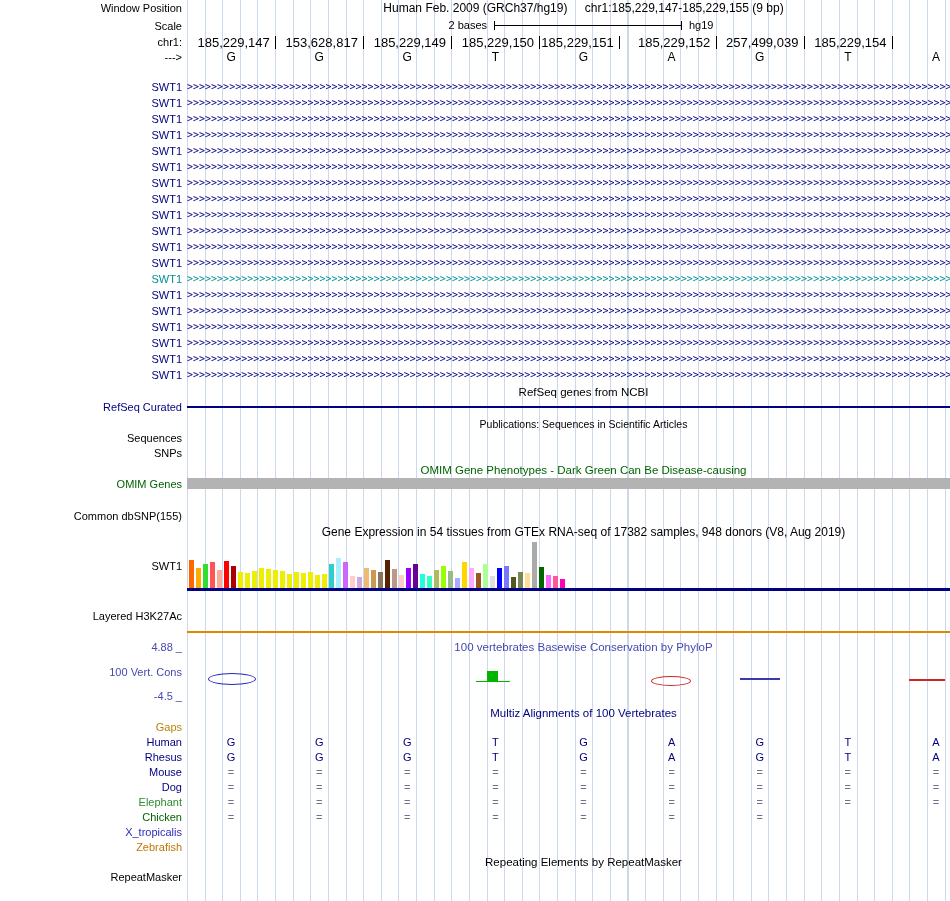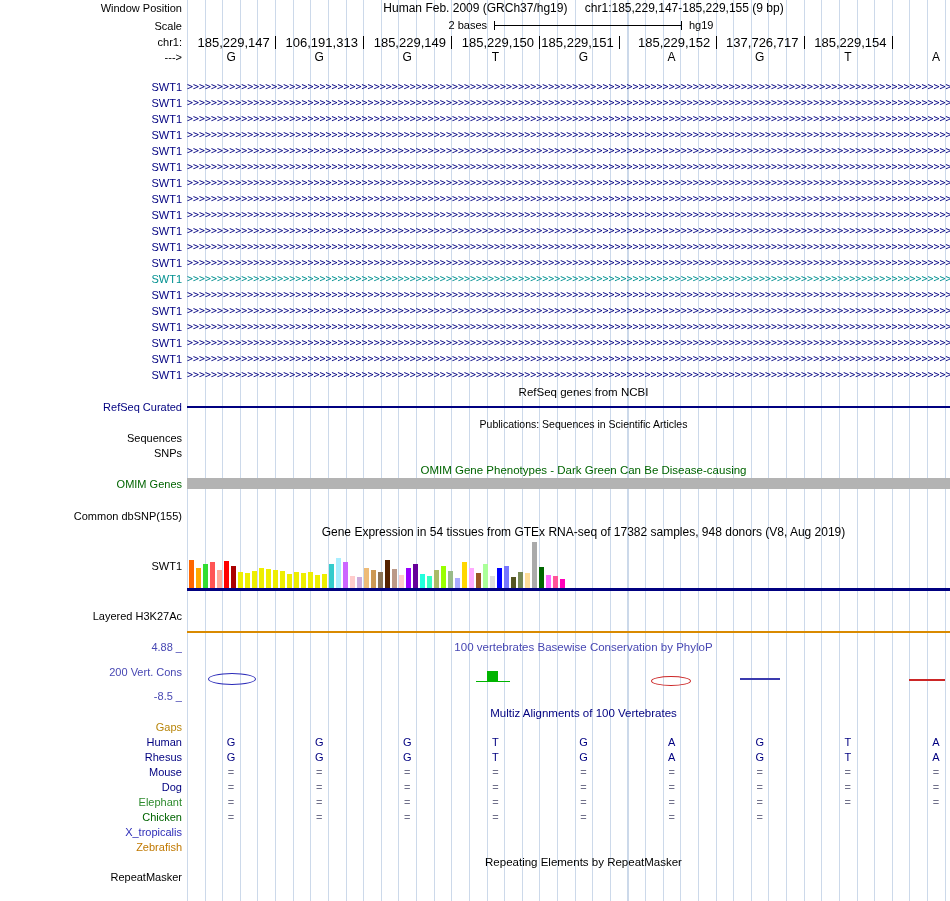--- a/index.html
+++ b/index.html
@@ -66,34 +66,34 @@
 
   <div class="ctr" style="top:526px">Gene Expression in 54 tissues from GTEx RNA-seq of 17382 samples, 948 donors (V8, Aug 2019)</div>
   <div class="lbl" style="top:560px">SWT1</div>
   <div class="hline" style="top:588px;height:3px;background:#000080"></div>
 
   <div class="lbl" style="top:610px">Layered H3K27Ac</div>
   <div class="hline" style="top:631px;height:2px;background:#d98a00"></div>
 
   <div class="lbl blue" style="top:641px">4.88 _</div>
   <div class="ctr blue" style="top:641px;font-size:11.5px">100 vertebrates Basewise Conservation by PhyloP</div>
-  <div class="lbl blue" style="top:666px">200 Vert. Cons</div>
-  <div class="lbl blue" style="top:690px">-8.5 _</div>
+  <div class="lbl blue" style="top:666px">100 Vert. Cons</div>
+  <div class="lbl blue" style="top:690px">-4.5 _</div>
 
   <div class="ctr navy" style="top:707px;font-size:11.5px">Multiz Alignments of 100 Vertebrates</div>
 
   <div class="ctr" style="top:856px;font-size:11.5px">Repeating Elements by RepeatMasker</div>
   <div class="lbl" style="top:871px">RepeatMasker</div>
 <div class="pos" style="left: 162.111px; top: 36px; width: 79px;">185,229,147</div>
-    <div class="pos" style="left: 250.222px; top: 36px; width: 79px;">106,191,313</div>
+    <div class="pos" style="left: 250.222px; top: 36px; width: 79px;">153,628,817</div>
     <div class="pos" style="left: 338.333px; top: 36px; width: 79px;">185,229,149</div>
     <div class="pos" style="left: 426.444px; top: 36px; width: 79px;">185,229,150</div>
     <div class="pos" style="left: 506px; top: 36px; width: 79px;">185,229,151</div>
     <div class="pos" style="left: 602.667px; top: 36px; width: 79px;">185,229,152</div>
-    <div class="pos" style="left: 690.778px; top: 36px; width: 79px;">137,726,717</div>
+    <div class="pos" style="left: 690.778px; top: 36px; width: 79px;">257,499,039</div>
     <div class="pos" style="left: 778.889px; top: 36px; width: 79px;">185,229,154</div>
     <div class="base" style="left: 155px; top: 51px; width: 88.1111px;">G</div>
     <div class="base" style="left: 243.111px; top: 51px; width: 88.1111px;">G</div>
     <div class="base" style="left: 331.222px; top: 51px; width: 88.1111px;">G</div>
     <div class="base" style="left: 419.333px; top: 51px; width: 88.1111px;">T</div>
     <div class="base" style="left: 507.444px; top: 51px; width: 88.1111px;">G</div>
     <div class="base" style="left: 595.556px; top: 51px; width: 88.1111px;">A</div>
     <div class="base" style="left: 683.667px; top: 51px; width: 88.1111px;">G</div>
     <div class="base" style="left: 771.778px; top: 51px; width: 88.1111px;">T</div>
     <div class="base" style="left: 859.889px; top: 51px; width: 88.1111px;">A</div>

